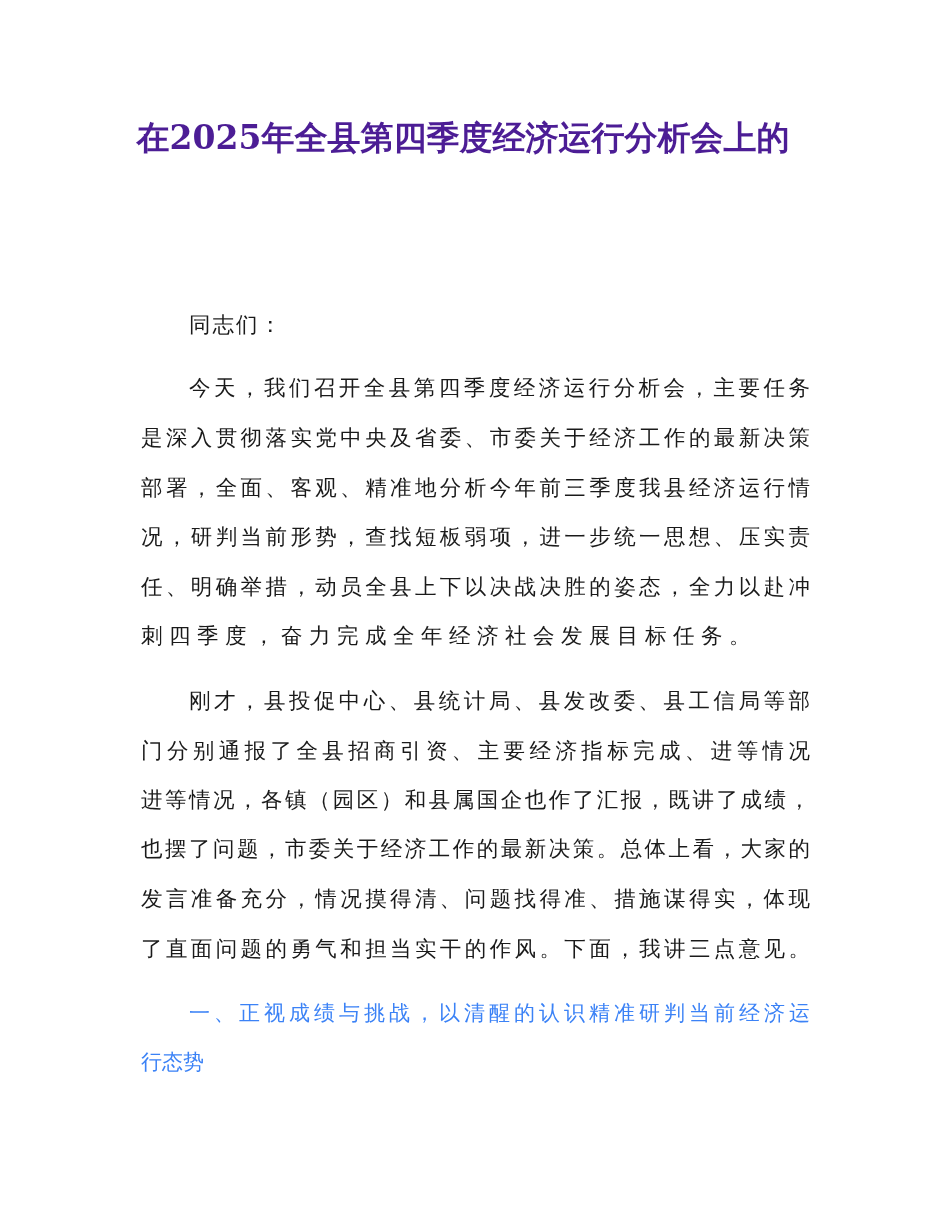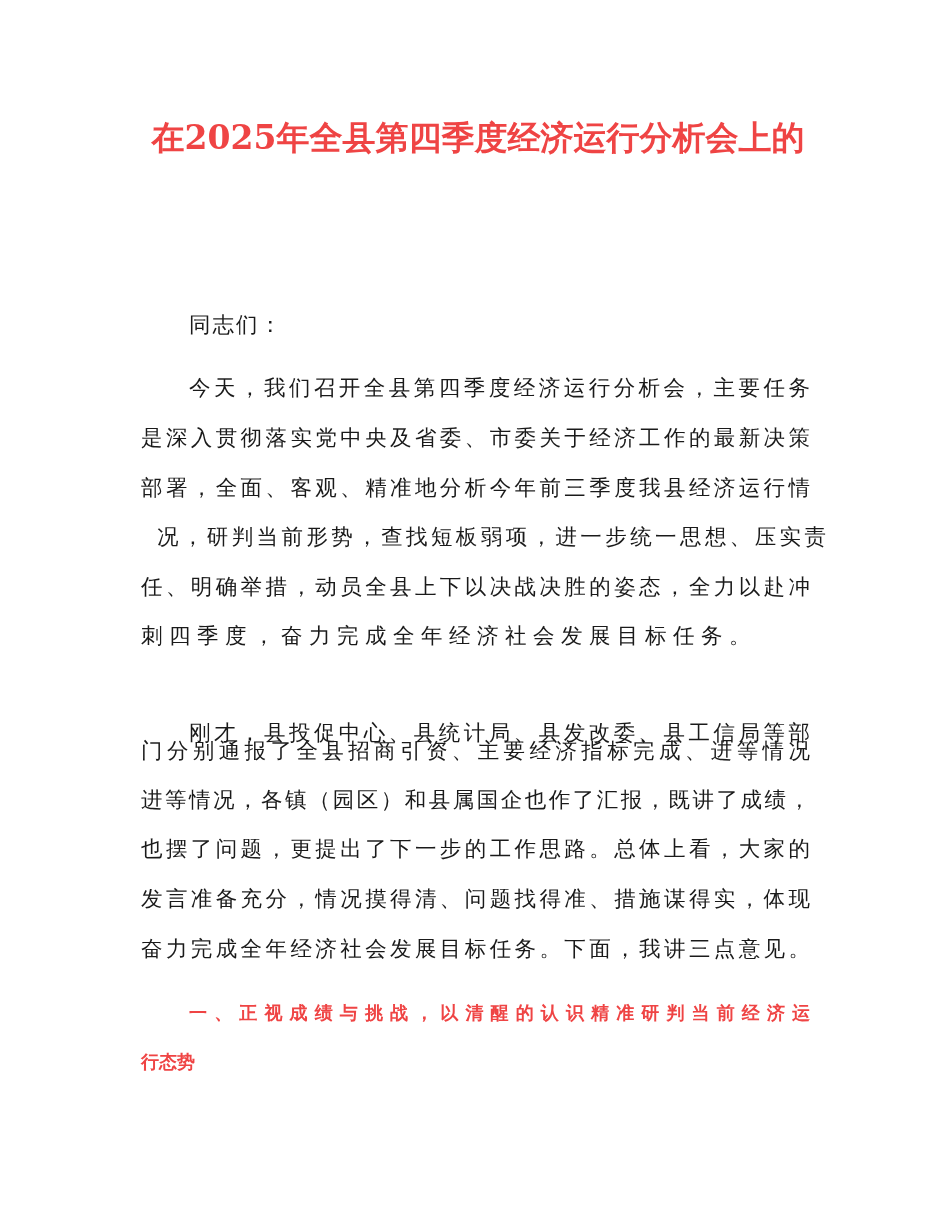--- a/index.html
+++ b/index.html
@@ -18,28 +18,28 @@
     .page {
       position: absolute;
       left: 0;
       top: 0;
       width: 950px;
       height: 1230px;
       background: #ffffff;
     }
     .title {
       position: absolute;
-      left: 133px;
+      left: 118px;
       width: 690px;
       top: 112px;
       text-align: center;
       font-weight: bold;
       font-size: 33px;
       line-height: 52px;
-      color: #ef4444;
+      color: #4c1d95;
       font-family: "DejaVu Serif", "Liberation Serif", serif;
     }
     .title .tline { display: block; white-space: nowrap; }
 
     .body-text {
       position: absolute;
       left: 141px;
       width: 669px;
       font-size: 21.5px;
       color: #1a1a1a;
@@ -54,54 +54,54 @@
       white-space: nowrap;
     }
     .line.full {
       text-align: justify;
       text-align-last: justify;
     }
     .line.indent { left: 48px; width: 621px; }
     .line.short { text-align: right; text-align-last: left; letter-spacing: 6.5px; }
 
     .heading {
-      font-weight: bold;
-      color: #ef4444;
-      font-size: 18px;
+      font-weight: normal;
+      color: #3b82f6;
+      font-size: 21px;
     }
   </style>
 </head>
 <body>
 
 <div class="page">
 
   <div class="title">
     <span class="tline">在2025年全县第四季度经济运行分析会上的</span>
   </div>
 
   <div class="body-text" style="top:0;">
 
     <div class="line indent short" style="top:310px; letter-spacing:2px;">同志们：</div>
 
     <div>
       <div class="line indent full" style="top:373px;">今天，我们召开全县第四季度经济运行分析会，主要任务</div>
       <div class="line full" style="top:423px;">是深入贯彻落实党中央及省委、市委关于经济工作的最新决策</div>
       <div class="line full" style="top:473px;font-family:Liberation Serif, serif;">部署，全面、客观、精准地分析今年前三季度我县经济运行情</div>
-      <div class="line full" style="top:522px;margin-left:16px;">况，研判当前形势，查找短板弱项，进一步统一思想、压实责</div>
+      <div class="line full" style="top:522px;">况，研判当前形势，查找短板弱项，进一步统一思想、压实责</div>
       <div class="line full" style="top:572px;">任、明确举措，动员全县上下以决战决胜的姿态，全力以赴冲</div>
       <div class="line short" style="top:621px;">刺四季度，奋力完成全年经济社会发展目标任务。</div>
     </div>
 
     <div>
-      <div class="line indent full" style="top:686px;margin-top:32px;">刚才，县投促中心、县统计局、县发改委、县工信局等部</div>
+      <div class="line indent full" style="top:686px;">刚才，县投促中心、县统计局、县发改委、县工信局等部</div>
       <div class="line full" style="top:736px;">门分别通报了全县招商引资、主要经济指标完成、进等情况</div>
       <div class="line full" style="top:785px;">进等情况，各镇（园区）和县属国企也作了汇报，既讲了成绩，</div>
-      <div class="line full" style="top:834px;">也摆了问题，更提出了下一步的工作思路。总体上看，大家的</div>
+      <div class="line full" style="top:834px;">也摆了问题，市委关于经济工作的最新决策。总体上看，大家的</div>
       <div class="line full" style="top:884px;">发言准备充分，情况摸得清、问题找得准、措施谋得实，体现</div>
-      <div class="line full" style="top:934px;">奋力完成全年经济社会发展目标任务。下面，我讲三点意见。</div>
+      <div class="line full" style="top:934px;">了直面问题的勇气和担当实干的作风。下面，我讲三点意见。</div>
     </div>
 
     <div>
       <div class="line indent full heading" style="top:998px;">一、正视成绩与挑战，以清醒的认识精准研判当前经济运</div>
       <div class="line heading" style="top:1047px;">行态势</div>
     </div>
 
   </div>
 </div>
 

